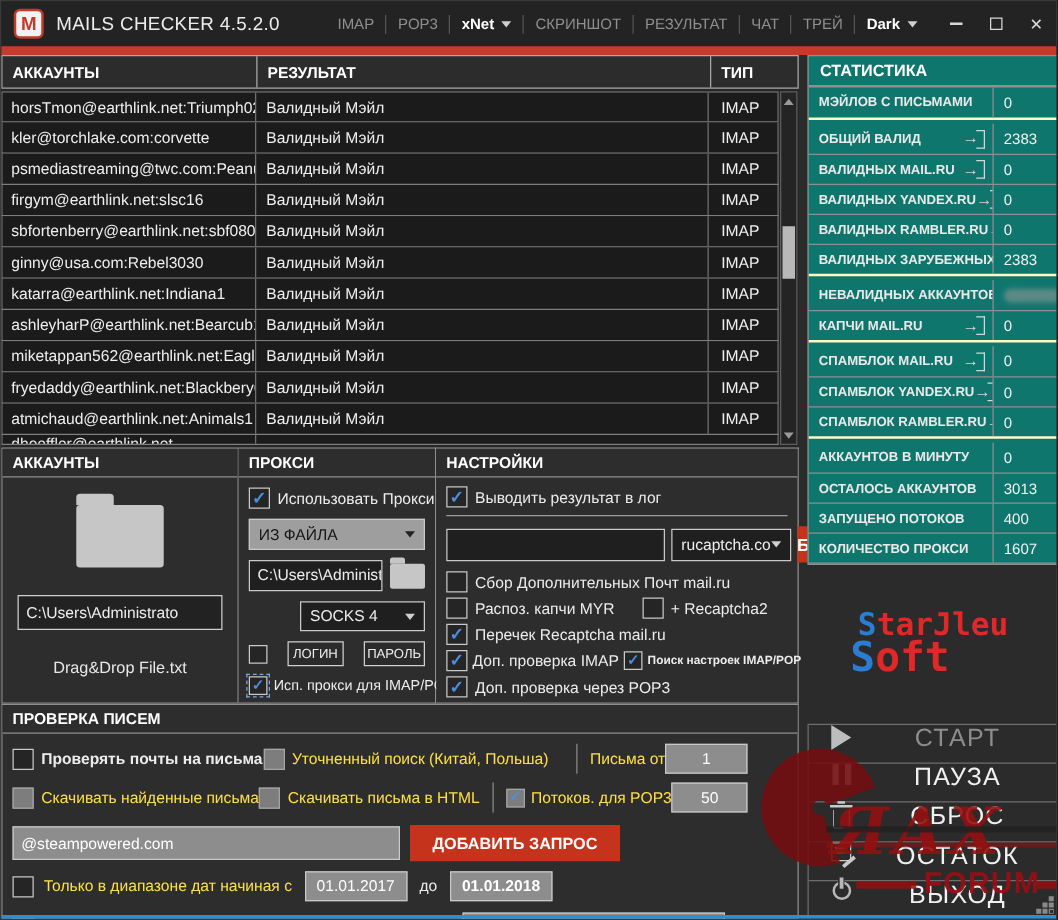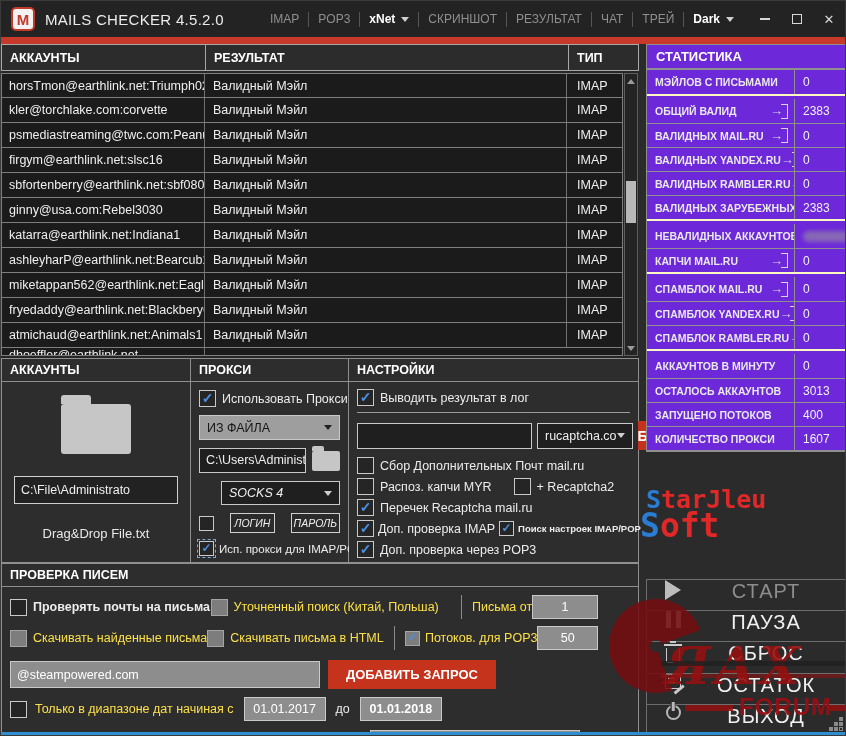--- a/index.html
+++ b/index.html
@@ -92,37 +92,37 @@
 
   
   .mailcheck { position:absolute; left:0; top:519px; width:638px; bottom:0; border:1px solid #8f8f8f; background:#2d2d2d; }
   .mcbody { padding:8px 8px 0; }
   .mcrow { display:flex; align-items:center; margin-bottom:7px; }
   .vdiv { width:1px; height:24px; background:#8a8a8a; margin:0 10px; }
   .num-field { width:66px; height:24px; background:#8d8d8d; border:1px solid #c9c9c9; color:#fff; text-align:center; font-size:12.5px; line-height:22px; }
   .addbtn { height:29px; font-size:13px; font-weight:bold; padding:0 18px; }
 
   
-  .stats { border:1px solid #8f8f8f; background:#6d28d9; }
+  .stats { border:1px solid #8f8f8f; background:#0f766e; }
   .shead { height:25px; line-height:24px; padding-left:9px; color:#fff; font-weight:bold; font-size:13px; border-bottom:2px solid #8f8f8f; }
   .sgroup { border-bottom:2px solid #fef9c3; margin-bottom:3px; }
   .sgroup:last-child { border-bottom:1px solid #8f8f8f; margin-bottom:0; }
   .srow { display:flex; height:24px; border-top:1px solid #8f8f8f; }
   .sgroup .srow:first-child { border-top:none; }
   .sl { width:148px; flex:none; display:flex; align-items:center; padding-left:8px; border-right:1px solid #8f8f8f; color:#e9e9e9; font-size:10.5px; font-weight:bold; white-space:nowrap; overflow:hidden; }
   .sl .spacer { flex:1; }
   .sv { flex:1; display:flex; align-items:center; padding-left:8px; color:#f2f2f2; font-size:12px; }
   .expi { position:relative; width:21px; height:15px; flex:none; margin-right:3px; }
   .expi::before { content:"\2192"; position:absolute; left:0; top:50%; transform:translateY(-56%); color:#d6d6d6; font-size:13px; line-height:1; }
   .expi::after { content:""; position:absolute; right:3px; top:0; bottom:0; width:6px; border:1px solid #d6d6d6; border-left:none; }
   .scribble { display:none; width:46px; height:11px; background:#9b9b9b; border-radius:6px; filter:blur(2px); opacity:.55; }
   .scribble.show { display:inline-block; }
 
   
-  .brand { height:126px; display:flex; align-items:center; }
+  .brand { height:126px; display:flex; align-items:center; justify-content:center; }
   .brand-inner { font-family:"DejaVu Sans Mono", monospace; font-weight:bold; line-height:.9; }
   .bl1 { font-size:25px; } .bl2 { font-size:33px; margin-left:-6px; }
   .bs { color:#2b7cd3; } .bt { color:#e02828; }
 
   
   .actions { position:absolute; left:7px; right:0; bottom:0; top:535px; display:flex; flex-direction:column; border-left:1px solid #6e6e6e; }
   .abtn { flex:1; display:flex; align-items:flex-start; border-top:1px solid #6e6e6e; }
   .aicon { width:52px; display:flex; align-items:center; justify-content:center; flex:none; }
   .alabel { flex:1; text-align:center; color:#f0f0f0; font-size:20px; font-weight:300; letter-spacing:1px; padding-right:14px; }
   .abtn.disabled .alabel { color:#8d8d8d; }
@@ -278,21 +278,21 @@
           <div class="sarr down">
               <span class="tri-dn"></span>
             </div>
         </div>
       </div>
 
       <div class="panels">
         <div class="panel p-accounts">
           <div class="phead">АККАУНТЫ</div>
           <div class="folder-big"></div>
-          <div class="pathbox">C:\File\Administrato</div>
+          <div class="pathbox">C:\Users\Administrato</div>
           <div class="draghint">Drag&amp;Drop File.txt</div>
         </div>
 
         <div class="panel p-proxy">
           <div class="phead">ПРОКСИ</div>
           <div class="pbody">
             <div class="prow">
               <span class="cb checked">
                   <span class="tick">✓</span>
                 </span>
@@ -302,26 +302,26 @@
               <div class="sel graybg" style="width:141px;">
                   <span>ИЗ ФАЙЛА</span>
                   <span class="darr"></span>
                 </div>
             </div>
             <div class="prow">
               <div class="inp" style="width:108px; line-height:23px; white-space:nowrap; overflow:hidden;">C:\Users\Administrator</div>
               <span class="folder-sm"></span>
             </div>
             <div class="prow" style="justify-content:flex-end;">
-              <div class="sel dark" style="width:119px; height:24px;font-style:italic;">
+              <div class="sel dark" style="width:100px; height:24px;">
                   <span>SOCKS 4</span>
                   <span class="darr"></span>
                 </div>
             </div>
-            <div class="prow" style="gap:16px;font-style:italic;">
+            <div class="prow" style="gap:16px;">
               <span class="cb sm"></span>
               <div class="sbtn" style="width:56px;">ЛОГИН</div>
               <div class="sbtn" style="width:62px;">ПАРОЛЬ</div>
             </div>
             <div class="prow" style="gap:5px; margin-bottom:0;">
               <span class="cb sm focus checked">
                   <span class="tick">✓</span>
                 </span>
               <span class="lbl" style="font-size:11.5px;">Исп. прокси для IMAP/POP3</span>
             </div>

